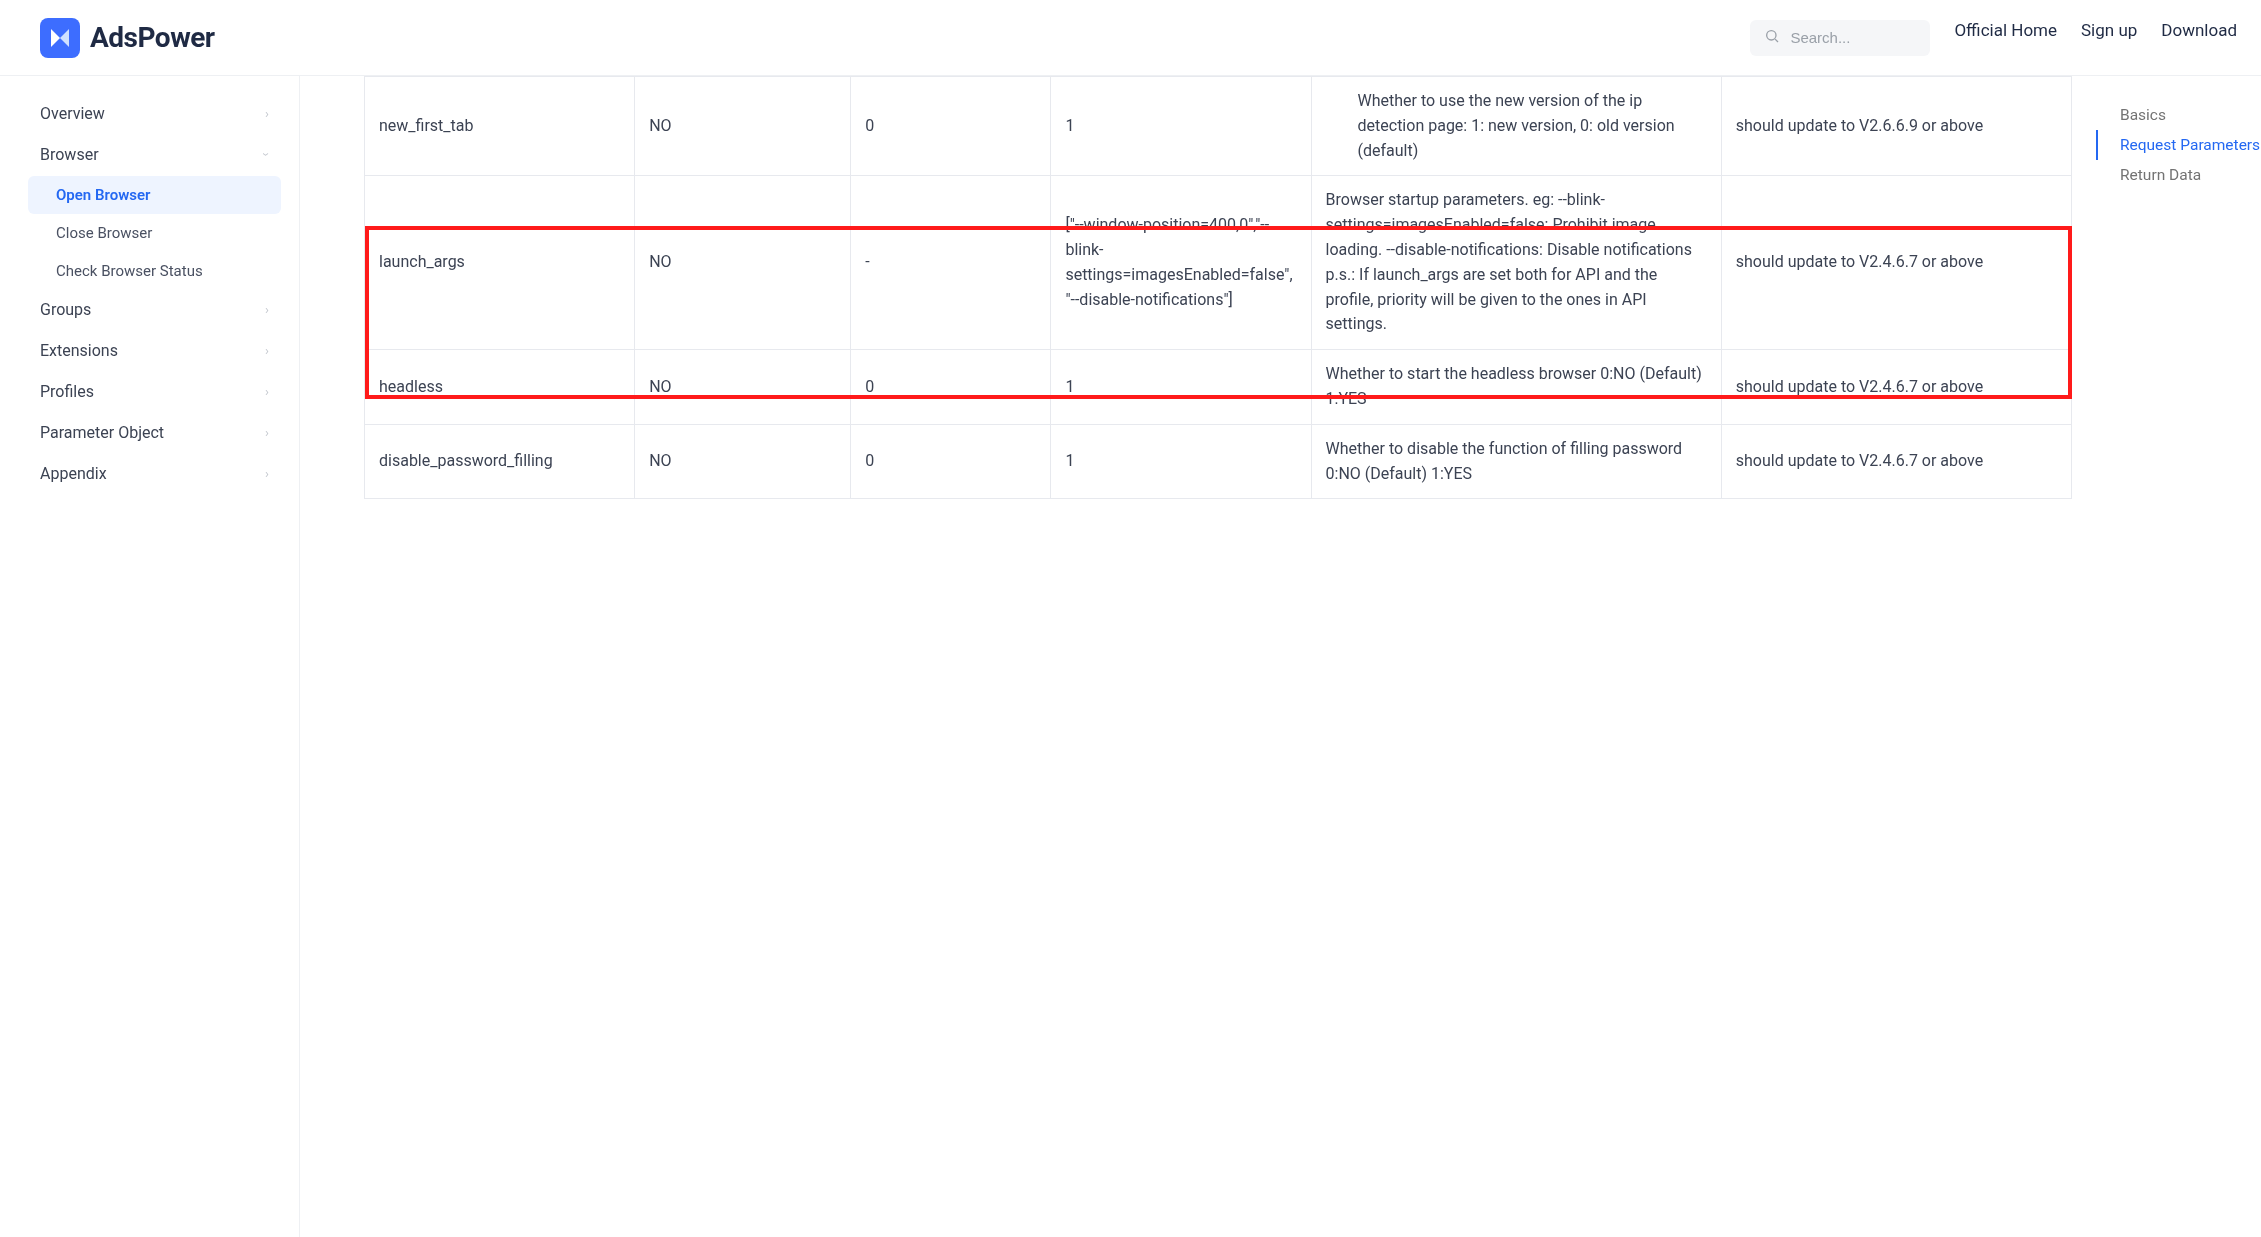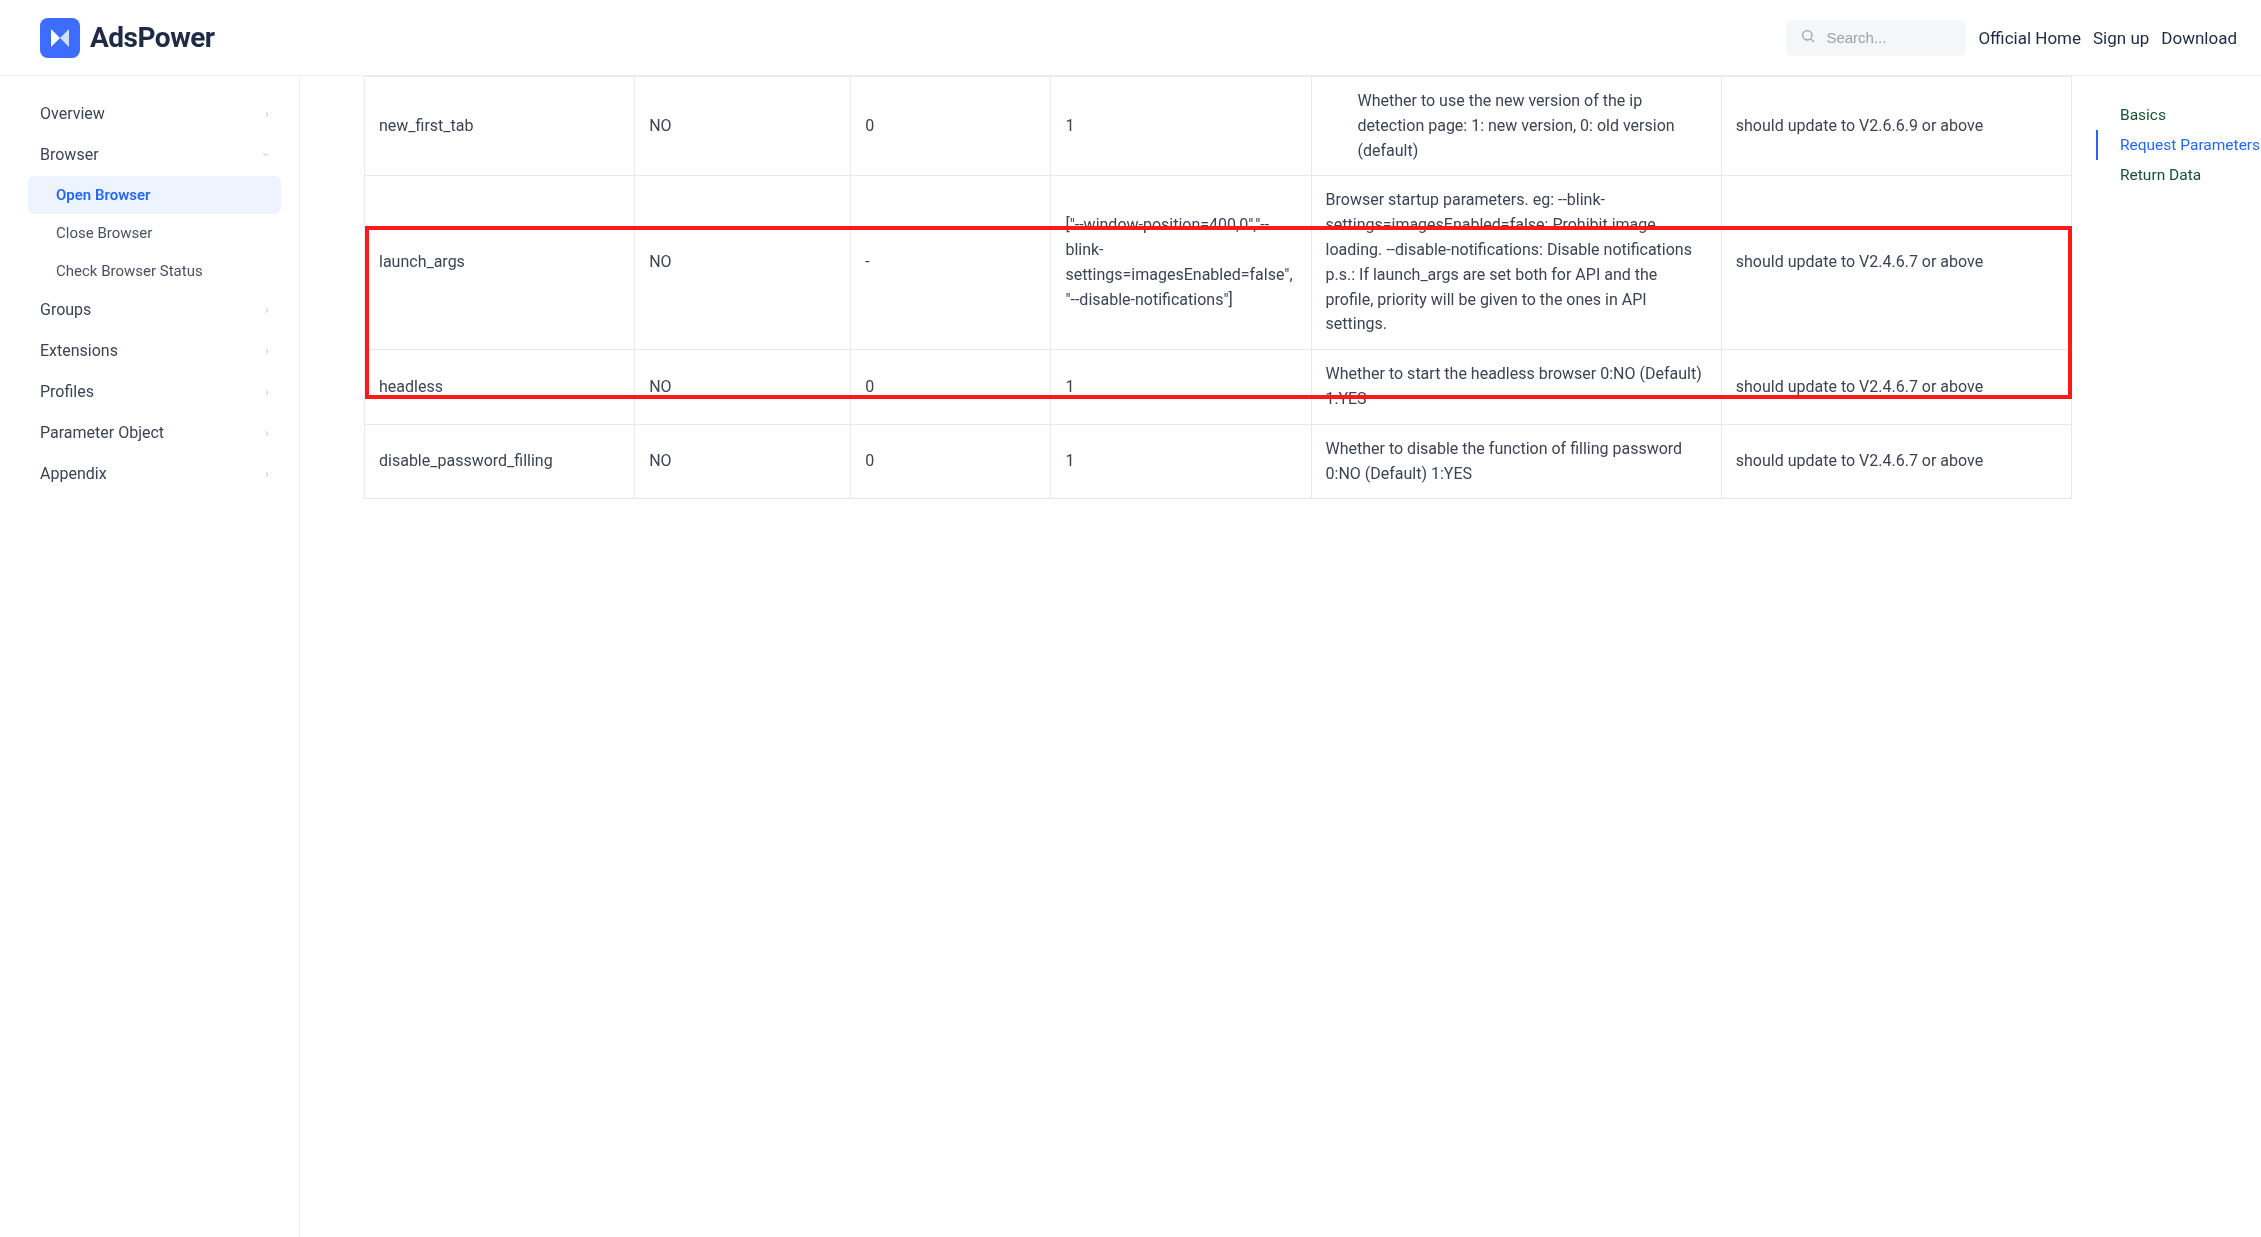--- a/index.html
+++ b/index.html
@@ -33,22 +33,21 @@
   }
   .logo-mark svg { width: 24px; height: 24px; }
   .logo-text {
     font-size: 28px;
     font-weight: 700;
     color: #1f2a44;
     letter-spacing: -0.5px;
   }
   .header-right {
     display: flex;
-    align-items: center;
-    gap: 12px;
+    gap: 24px;
   }
   .search-box {
     display: flex;
     align-items: center;
     gap: 10px;
     background: #f5f6f8;
     border-radius: 6px;
     padding: 8px 14px;
     width: 180px;
     color: #9aa0a8;
@@ -125,21 +124,21 @@
     padding: 12px 14px;
     vertical-align: middle;
     line-height: 1.55;
     color: #3c4353;
   }
 
   
   .toc-item {
     display: block;
     font-size: 15.5px;
-    color: #14532d;
+    color: #737373;
     padding: 6px 0 6px 22px;
     border-left: 2px solid transparent;
     cursor: pointer;
     white-space: nowrap;
   }
   .toc-item.active {
     color: #2468f2;
     border-left-color: #2468f2;
   }
 

